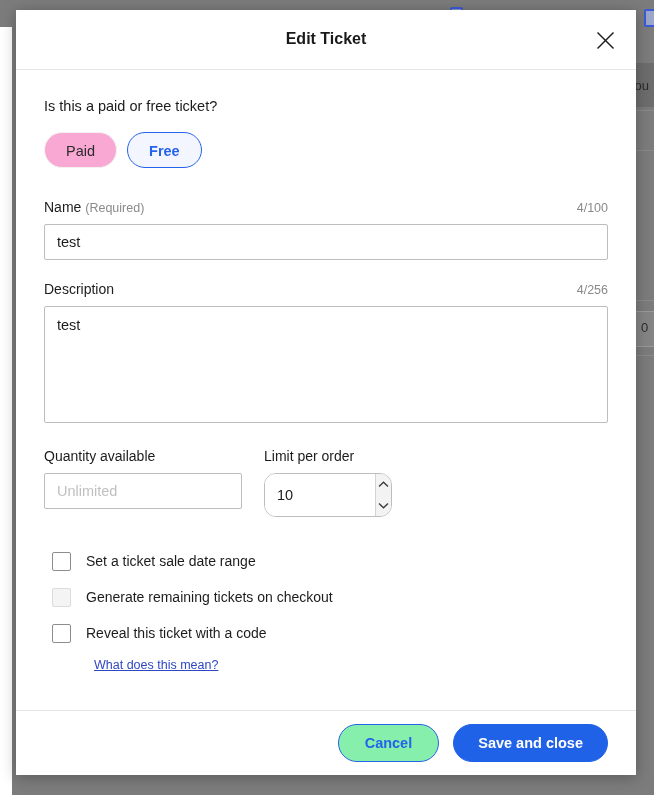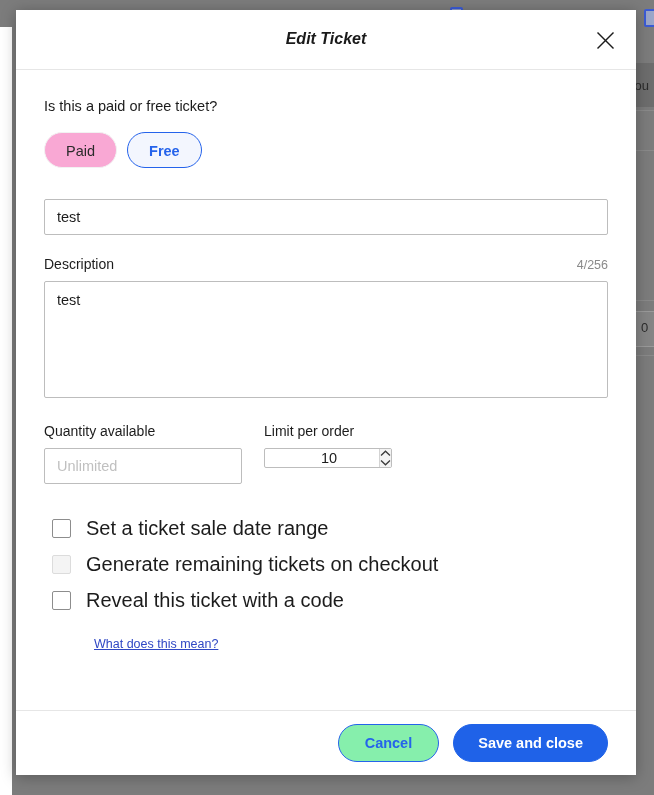--- a/index.html
+++ b/index.html
@@ -125,21 +125,20 @@
     background: #ffffff;
     box-shadow: 0 2px 14px rgba(0,0,0,.28);
     display: flex;
     flex-direction: column;
   }
   .modal-header {
     position: relative;
     height: 59px;
     flex: 0 0 59px;
     border-bottom: 1px solid #e6e6e6;
-    font-style: italic;
   }
   .modal-title {
     position: absolute;
     left: 0; right: 0;
     top: 20px;
     text-align: center;
     font-size: 16px;
     font-weight: bold;
     color: #1a1a1a;
   }
@@ -255,26 +254,25 @@
   .col-qty { width: 198px; }
   .col-limit { width: 128px; }
   .col-label {
     font-size: 14px;
     color: #1c1c1c;
     margin-bottom: 9px;
   }
   .stepper-wrap {
     display: flex;
     border: 1px solid #bdbdbd;
-    border-radius: 2px;
-    height: 20px;
+    border-radius: 12px;
+    height: 44px;
     box-sizing: border-box;
     overflow: hidden;
     background: #fff;
-    padding-left: 44px;
   }
   .stepper-input {
     flex: 1 1 auto;
     border: none;
     outline: none;
     padding: 0 12px;
     font-size: 14.5px;
     color: #1c1c1c;
     font-family: "Liberation Sans", sans-serif;
     min-width: 0;
@@ -315,38 +313,38 @@
     margin-left: 8px;
     cursor: pointer;
     flex: 0 0 auto;
   }
   .check-box.disabled {
     border-color: #dcdcdc;
     background: #f4f4f4;
     cursor: default;
   }
   .check-label {
-    font-size: 20px;
+    font-size: 14px;
     color: #1c1c1c;
   }
   .check-row.highlighted::after {
     content: "";
     position: absolute;
     left: -7px;
     top: -1px;
     width: 273px;
     height: 34px;
     border: 3px solid #ed2024;
     border-radius: 2px;
     pointer-events: none;
     box-sizing: border-box;
   }
   .link-row {
     margin-left: 50px;
-    margin-top: 16px;
+    margin-top: 4px;
   }
   .help-link {
     font-size: 12.5px;
     color: #2f47c4;
     text-decoration: underline;
     cursor: pointer;
   }
 
   .modal-footer {
     flex: 0 0 64px;
@@ -414,20 +412,27 @@
   <div class="modal-body">
 
     <p class="q-label">Is this a paid or free ticket?</p>
 
     <div class="toggle-row">
       <button class="toggle-btn">Paid</button>
       <button class="toggle-btn selected">Free</button>
     </div>
 
     <div class="field-block">
+      <div class="field-head">
+        <div class="field-label">
+          <span>Name</span>
+          <span class="req">(Required)</span>
+        </div>
+        <div class="counter">4/100</div>
+      </div>
       <input class="text-input" type="text" value="test" style="">
     </div>
 
     <div class="field-block">
       <div class="field-head">
         <div class="field-label">Description</div>
         <div class="counter">4/256</div>
       </div>
       <textarea class="textarea-input" style="">test</textarea>
     </div>

